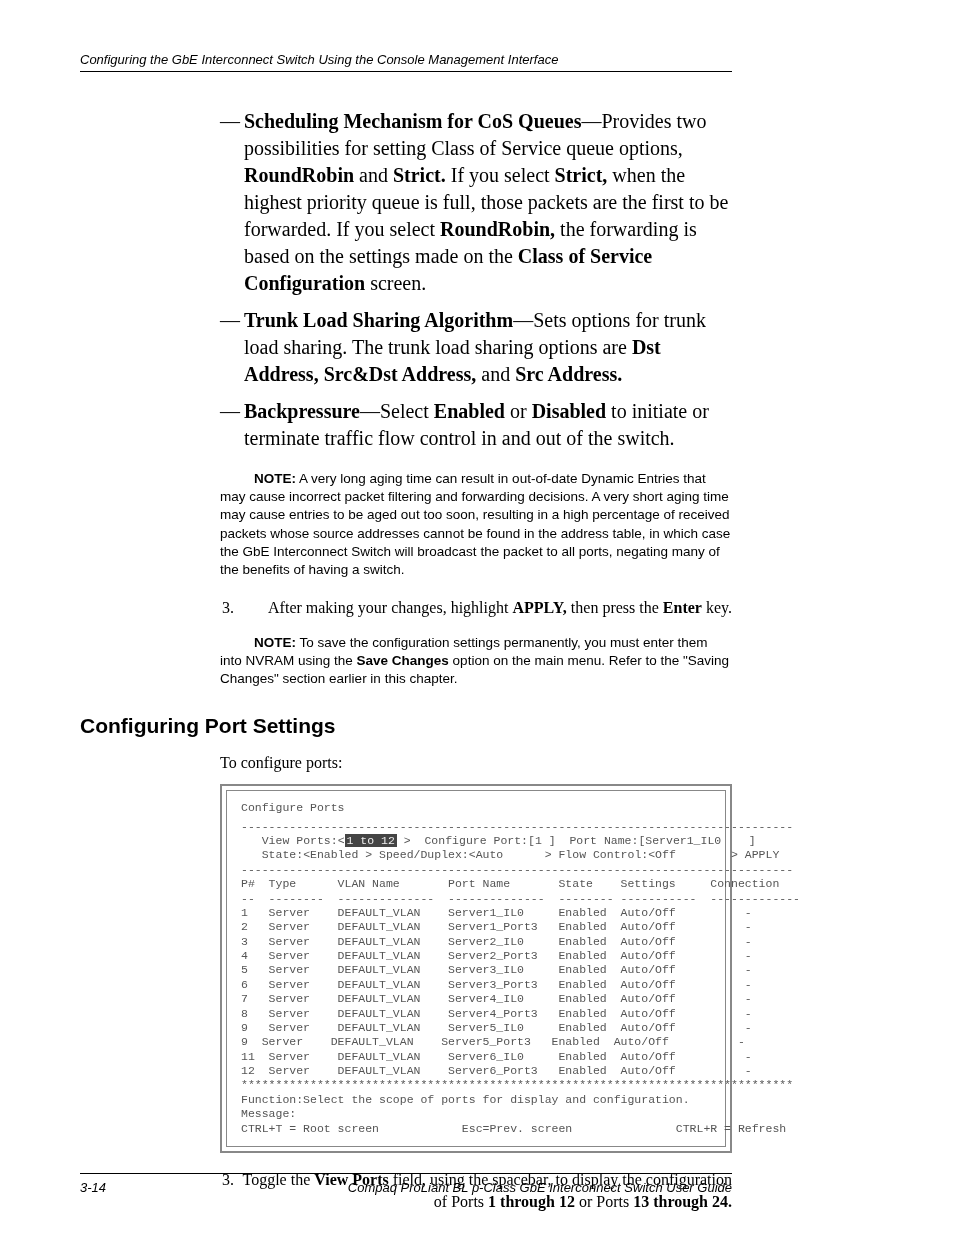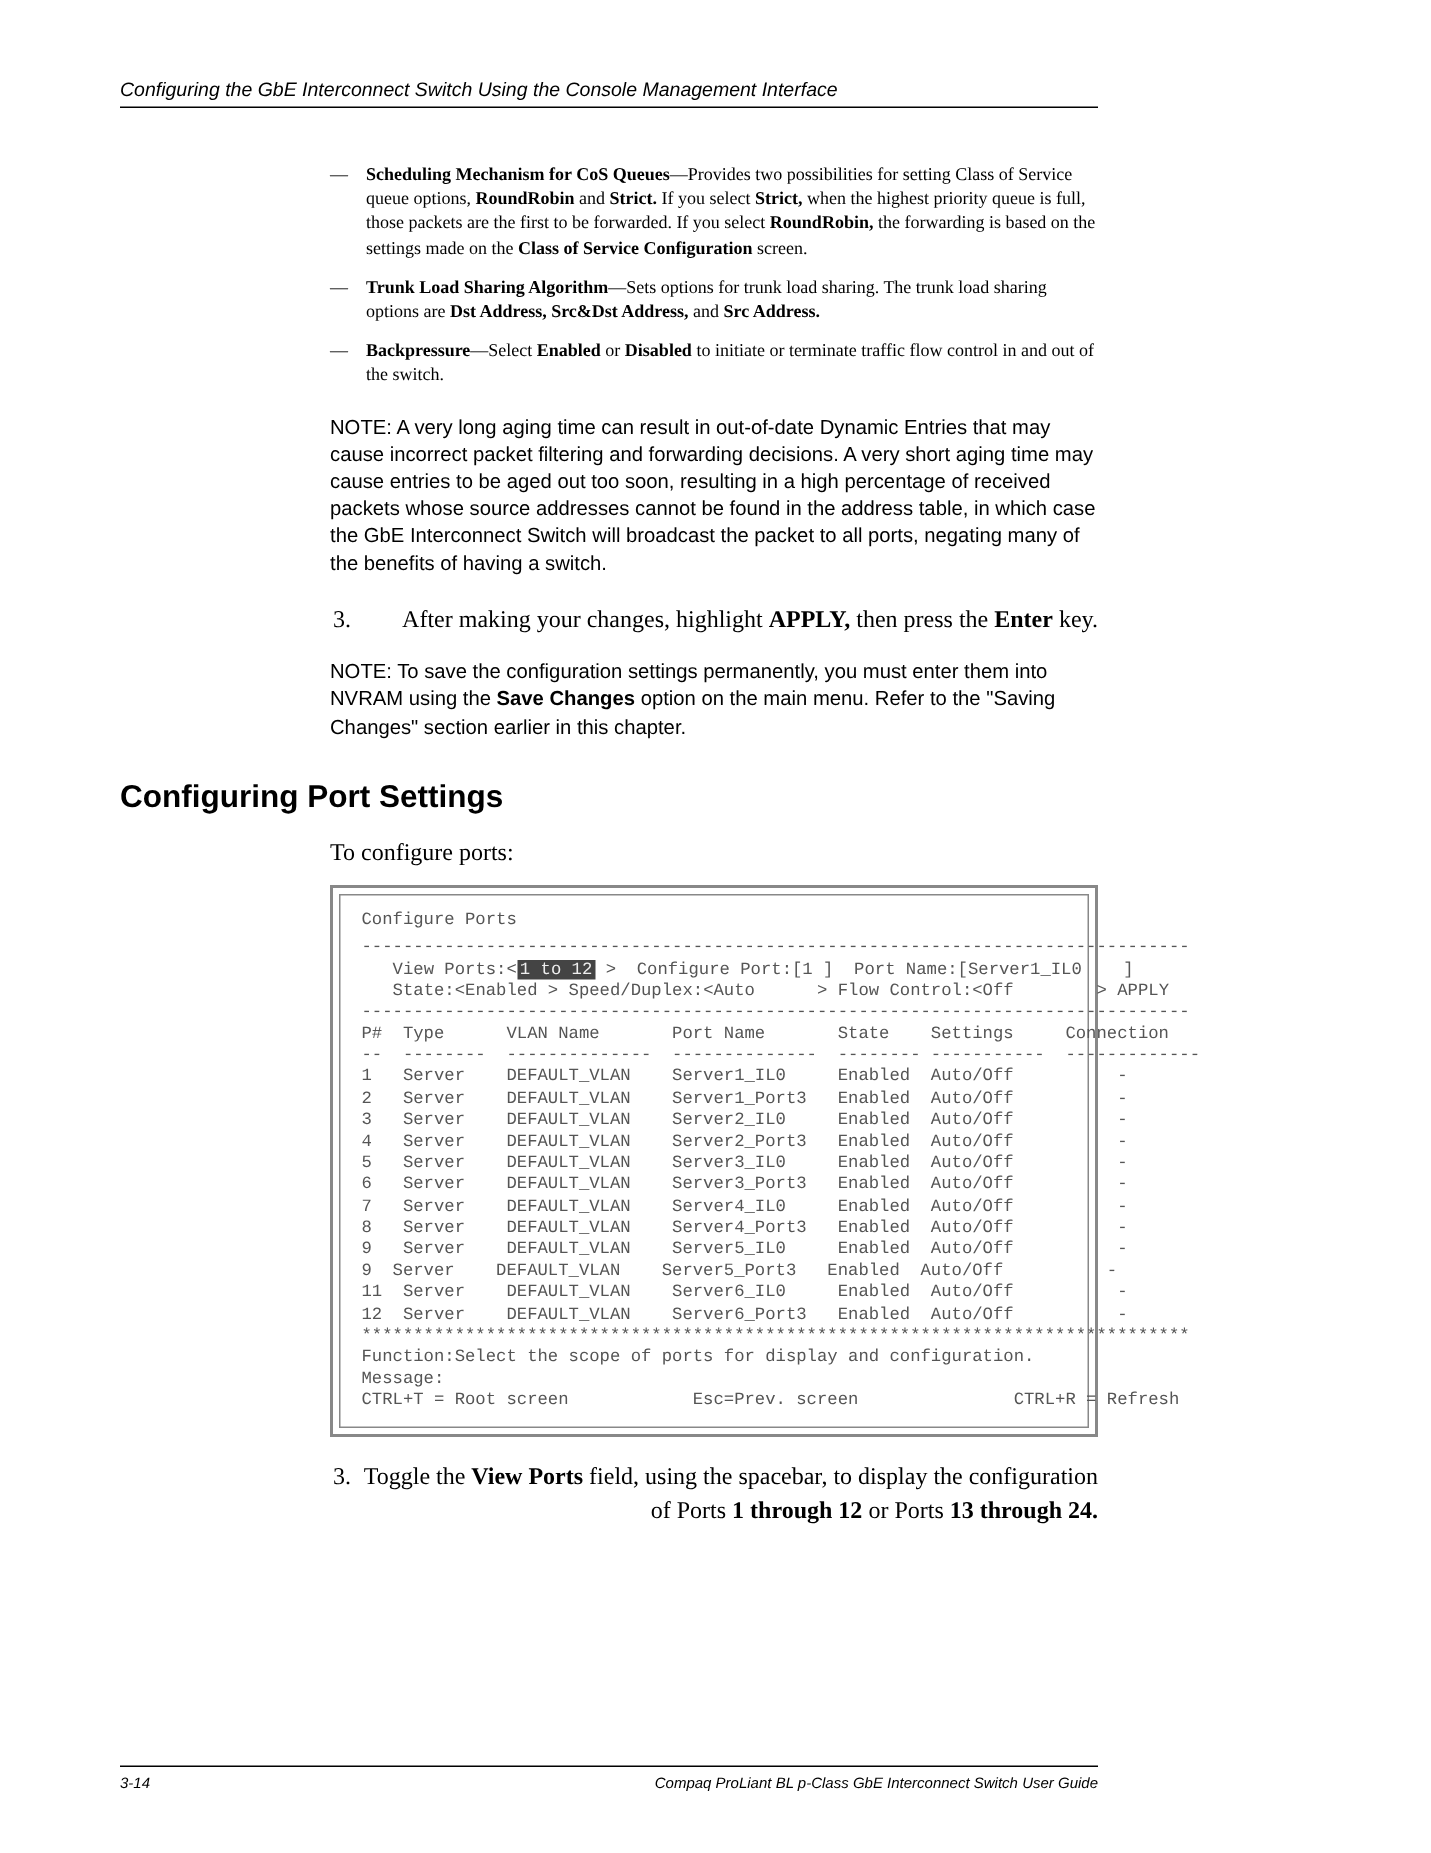--- a/index.html
+++ b/index.html
@@ -28,37 +28,37 @@
     margin-left: 140px;
   }
   .dash-list {
     list-style: none;
     margin: 0 0 18px 0;
     padding: 0;
   }
   .dash-list > li {
     position: relative;
     padding-left: 24px;
-    font-size: 12px;
+    font-size: 20px;
     line-height: 1.35;
     margin-bottom: 10px;
   }
   .dash-list > li::before {
     content: "—";
     position: absolute;
     left: 0;
     top: 0;
   }
   .note {
     font-family: Arial, Helvetica, sans-serif;
     font-size: 13.5px;
     line-height: 1.35;
     margin: 14px 0 18px 0;
   }
-  .note .note-label { font-weight: normal; }
+  .note .note-label { font-weight: bold; margin-left: 34px; }
   .num-list {
     list-style: decimal;
     margin: 0 0 8px 18px;
     padding: 0;
     font-size: 16px;
     text-align: right;
   }
   .num-list > li { margin-bottom: 6px; line-height: 1.4; }
   .h2 {
     font-family: Arial, Helvetica, sans-serif;
@@ -96,21 +96,21 @@
   }
   .footer {
     position: absolute;
     left: 80px;
     right: 80px;
     bottom: 40px;
     border-top: 1px solid #000;
     padding-top: 6px;
     font-family: Arial, Helvetica, sans-serif;
     font-style: italic;
-    font-size: 10px;
+    font-size: 13px;
     display: flex;
     justify-content: space-between;
   }
   b { font-weight: bold; }
 </style>
 </head>
 <body>
 
 <div class="page">
 

